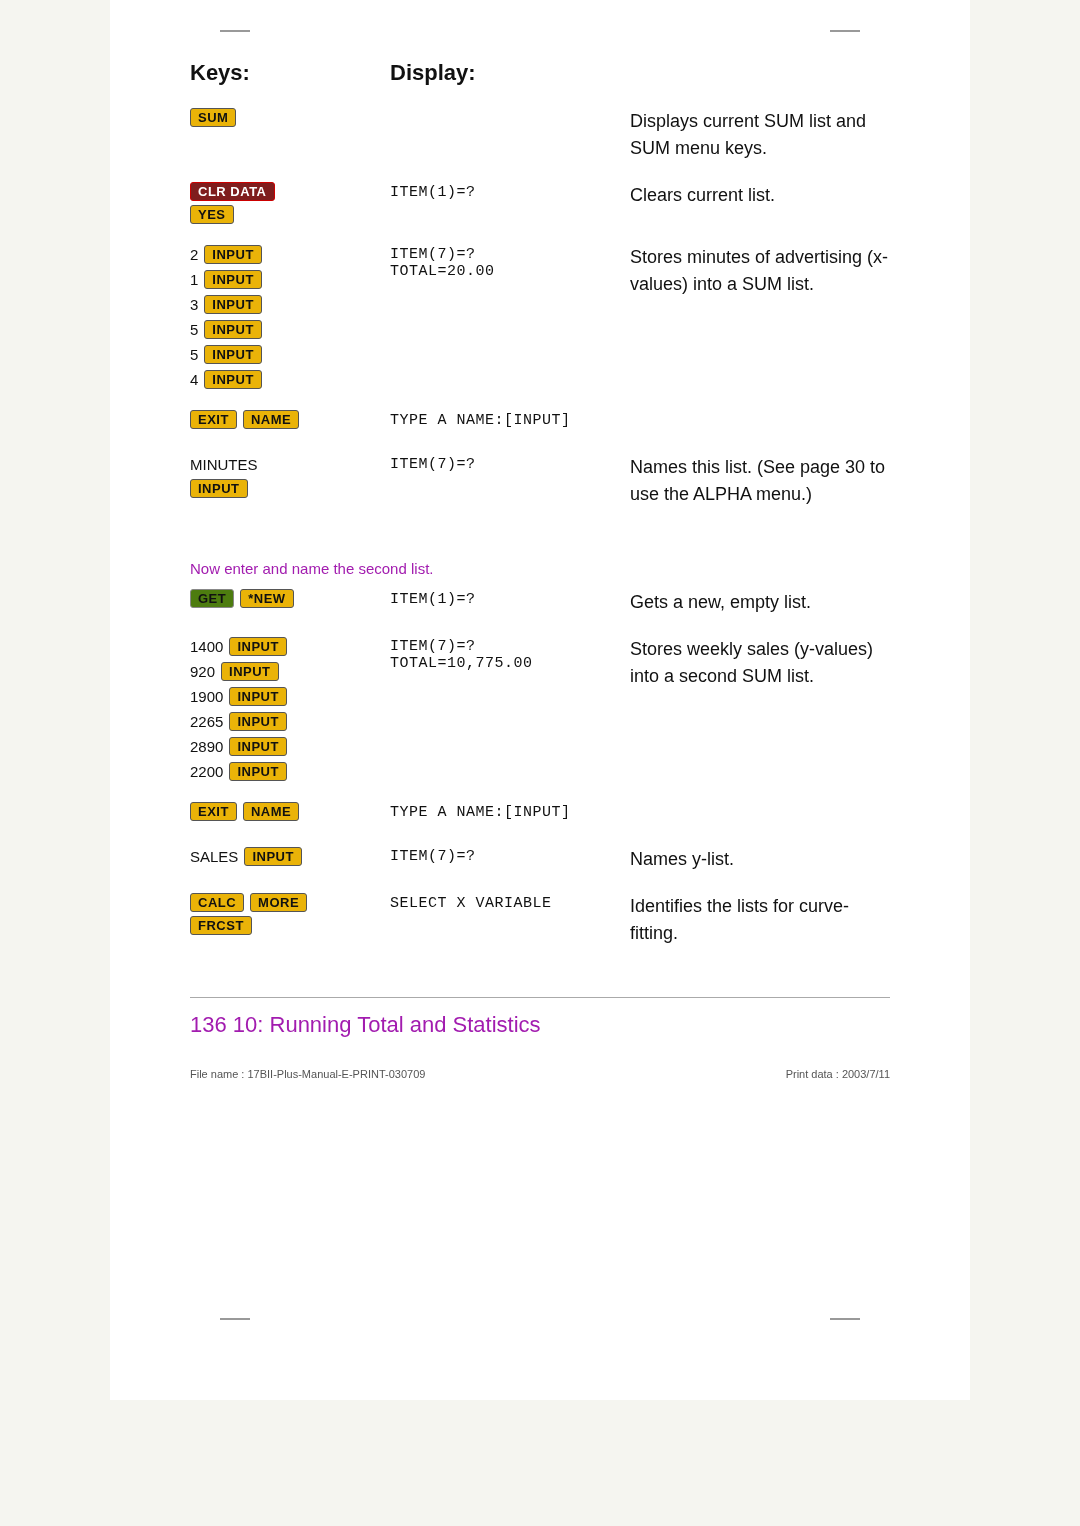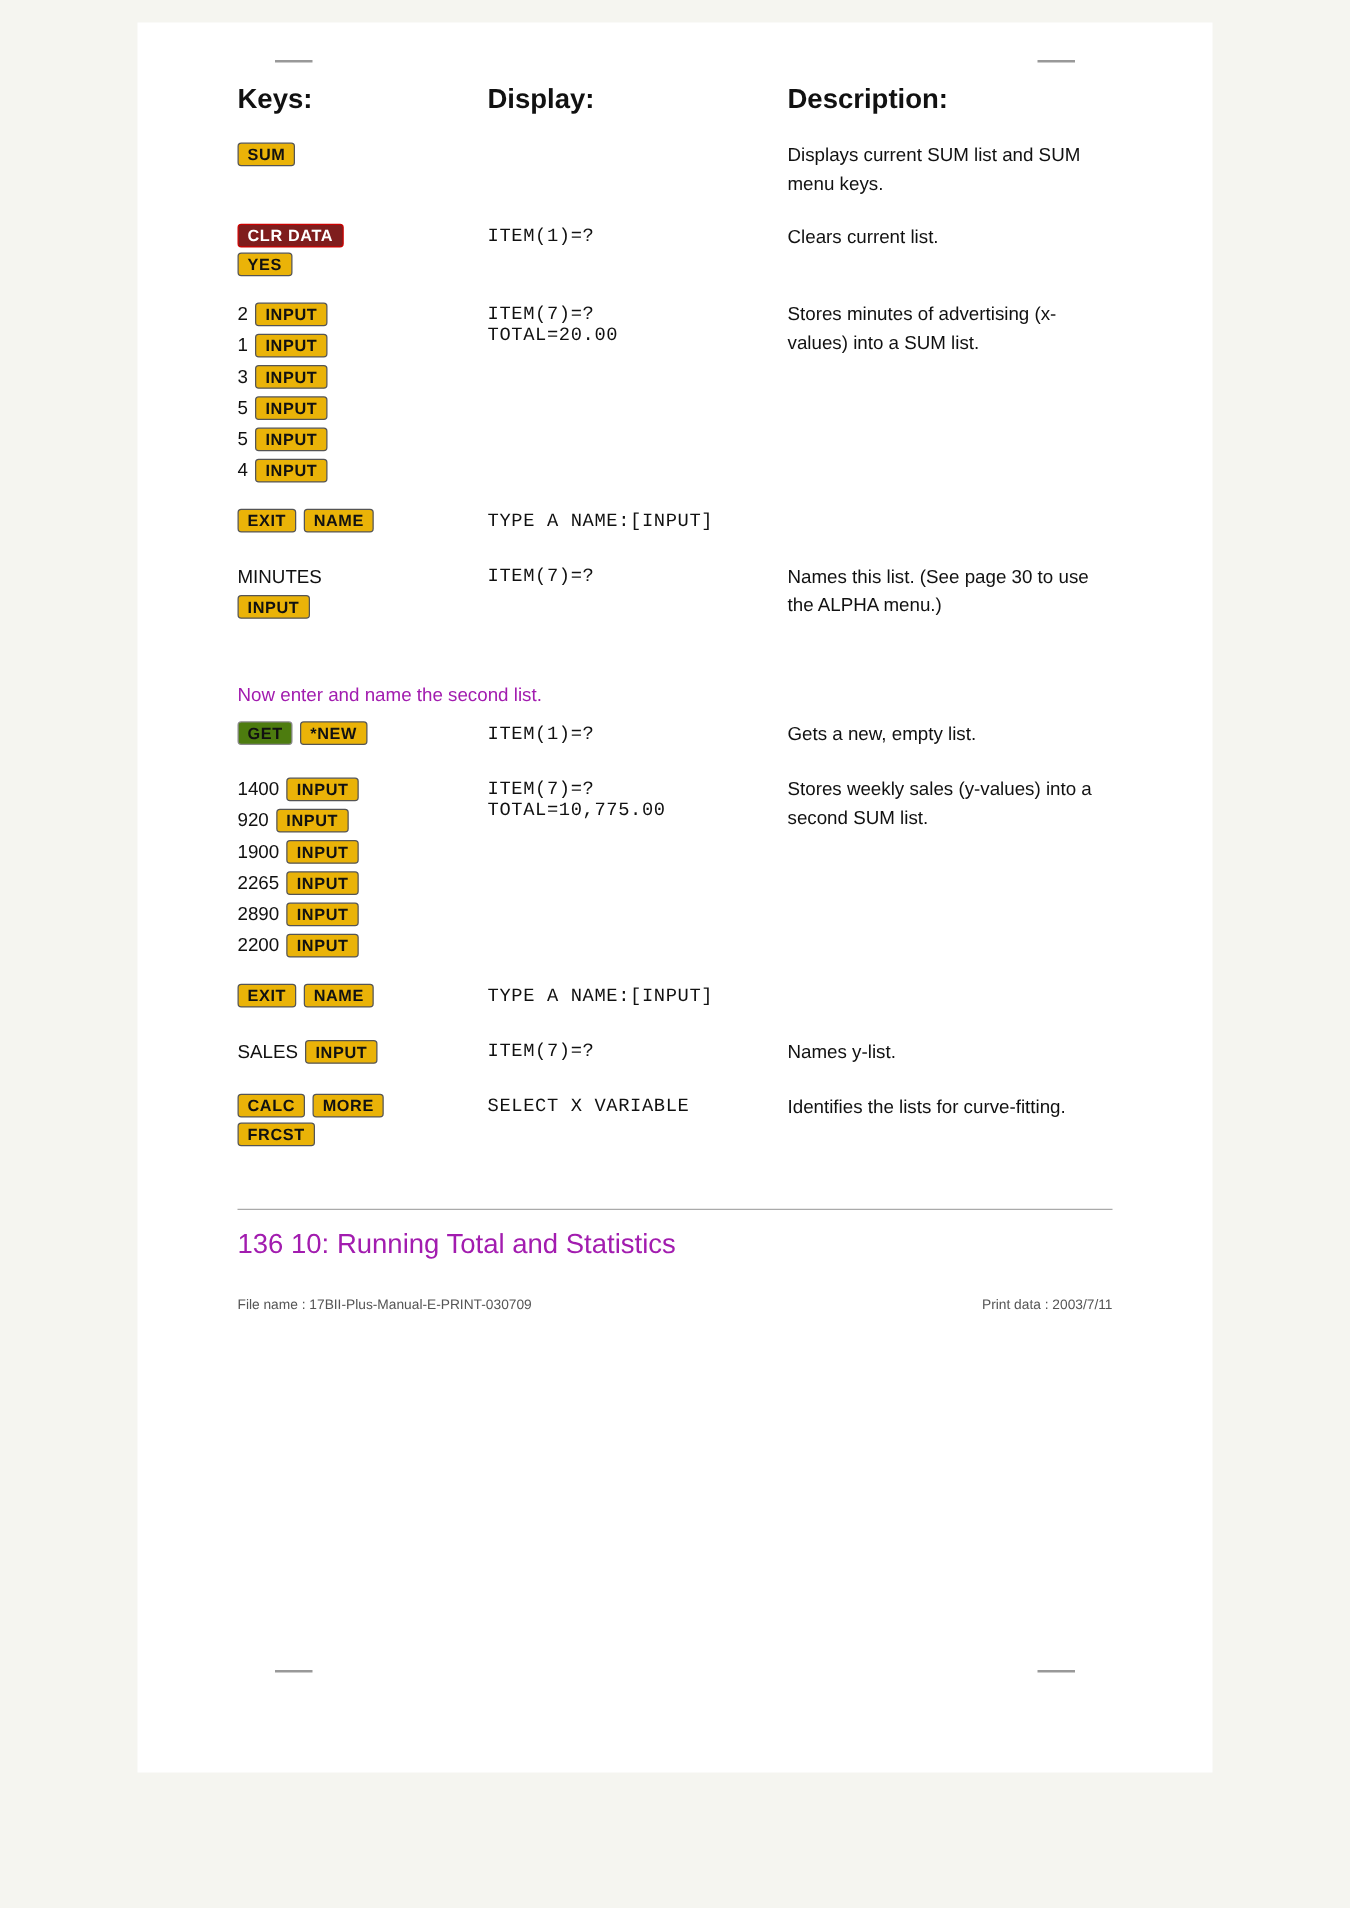--- a/index.html
+++ b/index.html
@@ -9,22 +9,22 @@
       font-family: Arial, Helvetica, sans-serif;
       width: 1080px;
       min-height: 1526px;
       position: relative;
     }
 
     .page {
       background: white;
       width: 860px;
       min-height: 1400px;
-      margin: 18px auto;
-      padding: 48px 80px 60px 80px;
+      margin: 0 auto;
+      padding: 60px 80px 60px 80px;
       position: relative;
     }
 
     
     .corner-mark {
       position: absolute;
       width: 30px;
       height: 2px;
       background: #999;
     }
@@ -77,21 +77,21 @@
 
     .display-cell {
       font-family: 'Courier New', Courier, monospace;
       font-size: 15px;
       color: #111;
       padding-top: 2px;
       letter-spacing: 0.5px;
     }
 
     .desc-cell {
-      font-size: 15px;
+      font-size: 18px;
       color: #111;
       line-height: 1.5;
     }
 
     
     .key-btn {
       display: inline-block;
       border: 1.5px solid #555;
       border-radius: 3px;
       padding: 1px 7px;
@@ -161,21 +161,20 @@
   <div class="corner-mark top-left"></div>
   <div class="corner-mark top-right"></div>
   <div class="corner-mark bottom-left"></div>
   <div class="corner-mark bottom-right"></div>
 
   <div class="content">
 
     <div class="header-row">
       <div class="col-header">Keys:</div>
       <div class="col-header">Display:</div>
-      <div class="col-header">Description:</div>
     </div>
 
     <div class="table-row">
       <div class="keys-cell">
         <div class="keys-inline">
           <span class="key-btn">SUM</span>
         </div>
       </div>
       <div class="display-cell"></div>
       <div class="desc-cell">Displays current SUM list and SUM menu keys.</div>

